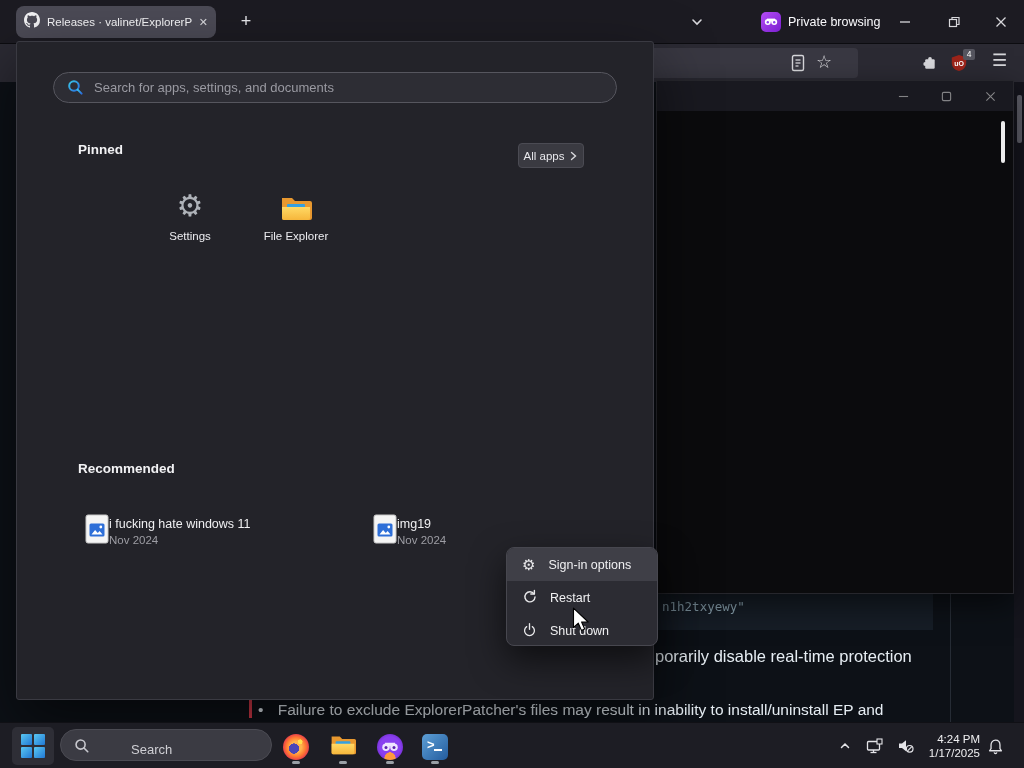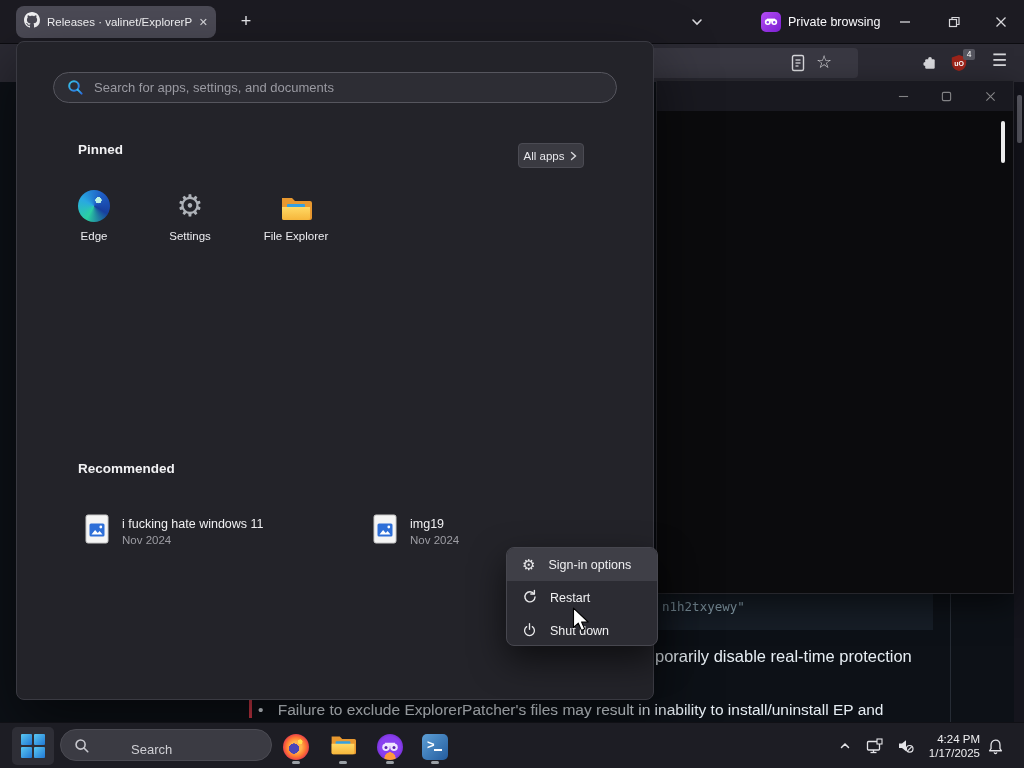--- a/index.html
+++ b/index.html
@@ -33,31 +33,31 @@
   .ff-scroll-track { position:absolute; left:1014px; top:0; width:10px; height:640px; background:#15151d; }
   .ff-scroll-thumb { position:absolute; left:1017px; top:13px; width:5px; height:48px; background:#60606a; border-radius:2px; }
 
   
   #inner-win { position:absolute; left:656px; top:80px; width:358px; height:514px; background:#0b0b0d; border:1px solid #26262c; box-shadow:0 10px 28px rgba(0,0,0,.55); z-index:2; }
   #inner-win .titlebar { position:absolute; left:0; top:0; width:100%; height:30px; background:#191920; }
   .iwbtn { position:absolute; top:4px; width:30px; height:22px; display:flex; align-items:center; justify-content:center; opacity:.65; }
   .iw-thumb { position:absolute; right:8px; top:40px; width:4px; height:42px; background:#ececec; border-radius:2px; }
 
   
-  #start-menu { position:absolute; left:16px; top:41px; width:638px; height:659px; background:#232329; border:1px solid #3a3a42; border-radius:8px; box-shadow:0 24px 60px rgba(0,0,0,.55); z-index:5; }
+  #start-menu { position:absolute; left:16px; top:41px; width:638px; height:659px; background:#232329; border:1px solid #3a3a42; border-radius:3px; box-shadow:0 24px 60px rgba(0,0,0,.55); z-index:5; }
   .sm-search { position:absolute; left:36px; top:30px; width:564px; height:31px; background:#2d2d34; border:1px solid #56565e; border-radius:17px; }
   .sm-search input { position:absolute; left:40px; top:0; width:500px; height:29px; background:transparent; border:none; outline:none; color:#cfcfd4; font-size:13px; font-family:"Liberation Sans", sans-serif; }
   .sm-search input::placeholder { color:#9a9aa2; }
   .sm-search .mag { position:absolute; left:13px; top:6px; }
   .sec-header { position:absolute; color:#f2f2f4; font-size:13.5px; font-weight:bold; }
   .allapps-btn { position:absolute; left:501px; top:101px; width:66px; height:25px; background:#3a3a41; border:1px solid #4b4b53; border-radius:4px; color:#e8e8ec; font-size:11.5px; display:flex; align-items:center; justify-content:center; gap:5px; }
   .pin-cell { position:absolute; top:146px; width:96px; text-align:center; }
   .pin-cell .ic { height:34px; display:flex; align-items:flex-end; justify-content:center; }
   .pin-cell .lbl { margin-top:8px; color:#ececf0; font-size:11.5px; }
-  .rec-item { position:absolute; top:461px; width:286px; height:56px; border-radius:6px; display:flex; align-items:center; gap:13px; padding-left:8px; }
+  .rec-item { position:absolute; top:461px; width:286px; height:56px; border-radius:6px; display:flex; align-items:center; padding-left:8px; }
   .rec-item .t1 { color:#f0f0f2; font-size:12.5px; }
   .rec-item .t2 { color:#9d9da4; font-size:11.5px; margin-top:3px; }
   .userbar { position:absolute; left:0; bottom:0; width:100%; height:54px; background:#1d1d23; border-radius:0 0 8px 8px; }
   .avatar { position:absolute; left:62px; top:11px; width:31px; height:31px; border-radius:50%; background:#d6d6d8; overflow:hidden; }
   .user-name { position:absolute; left:105px; top:20px; color:#ececf0; font-size:12px; }
   .sm-power { position:absolute; left:549px; top:11px; width:32px; height:32px; display:flex; align-items:center; justify-content:center; border-radius:4px; }
 
   
   .edge-ic { width:32px; height:32px; border-radius:50%;
     background: radial-gradient(circle at 64% 32%, #bdf3e4 0 10%, transparent 11%),
@@ -228,26 +228,20 @@
   </div>
 
   <div class="sec-header" style="left:61px; top:100px;">Pinned</div>
   <div class="allapps-btn">
     <span>All apps</span>
     <svg width="9" height="10" viewBox="0 0 9 10">
         <polyline points="2.5,1.5 6.5,5 2.5,8.5" fill="none" stroke="#d8d8dc" stroke-width="1.4" stroke-linecap="round"></polyline>
       </svg>
   </div>
 
-  <div class="pin-cell" style="left:29px">
-    <div class="ic">
-        <div class="edge-ic"></div>
-      </div>
-    <div class="lbl">Edge</div>
-  </div>
   <div class="pin-cell" style="left:125px">
     <div class="ic">
         <span class="gear-glyph">⚙</span>
       </div>
     <div class="lbl">Settings</div>
   </div>
   <div class="pin-cell" style="left:231px">
     <div class="ic">
       <svg width="32" height="27" viewBox="0 0 32 27">
           <path fill="#e8982f" d="M2 3h10l3 3h15a2 2 0 0 1 2 2v15a2 2 0 0 1-2 2H4a2 2 0 0 1-2-2z"></path>

